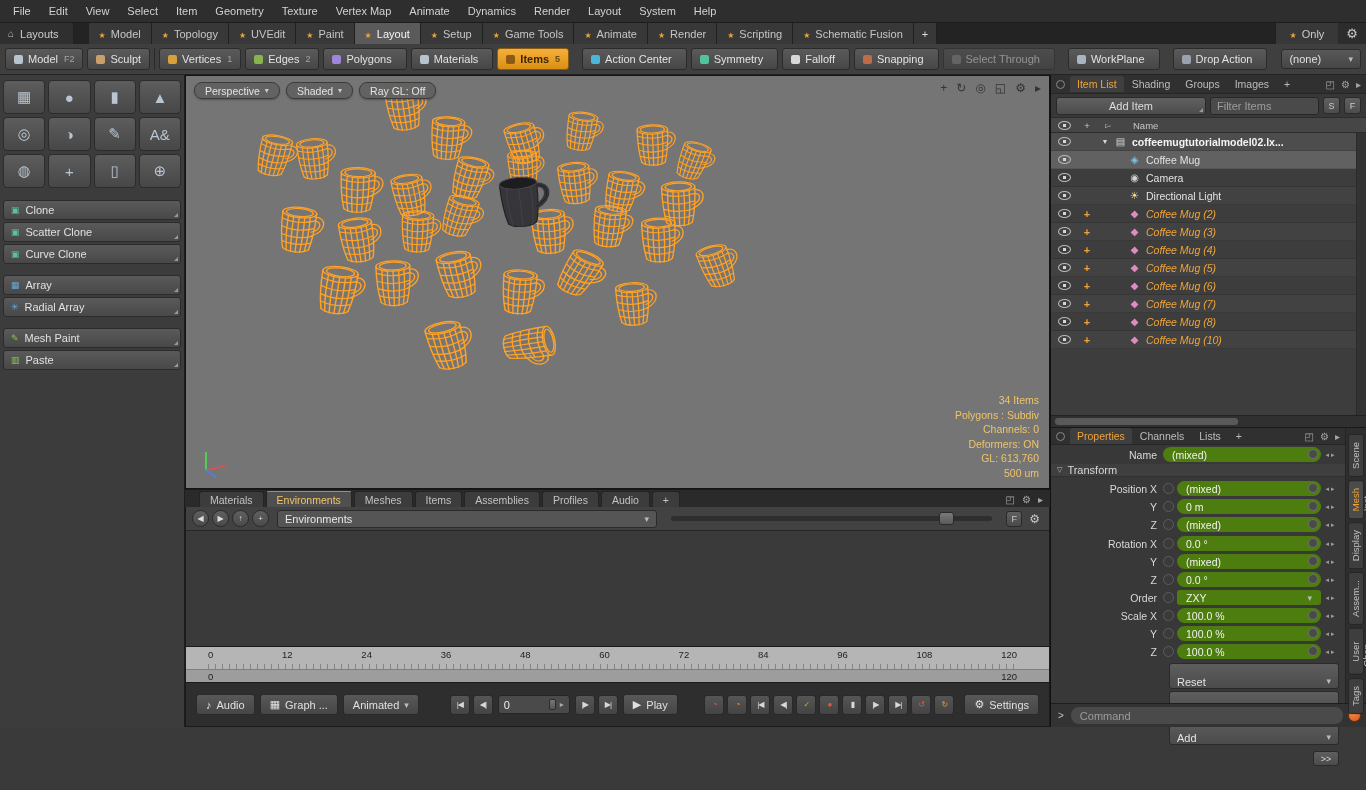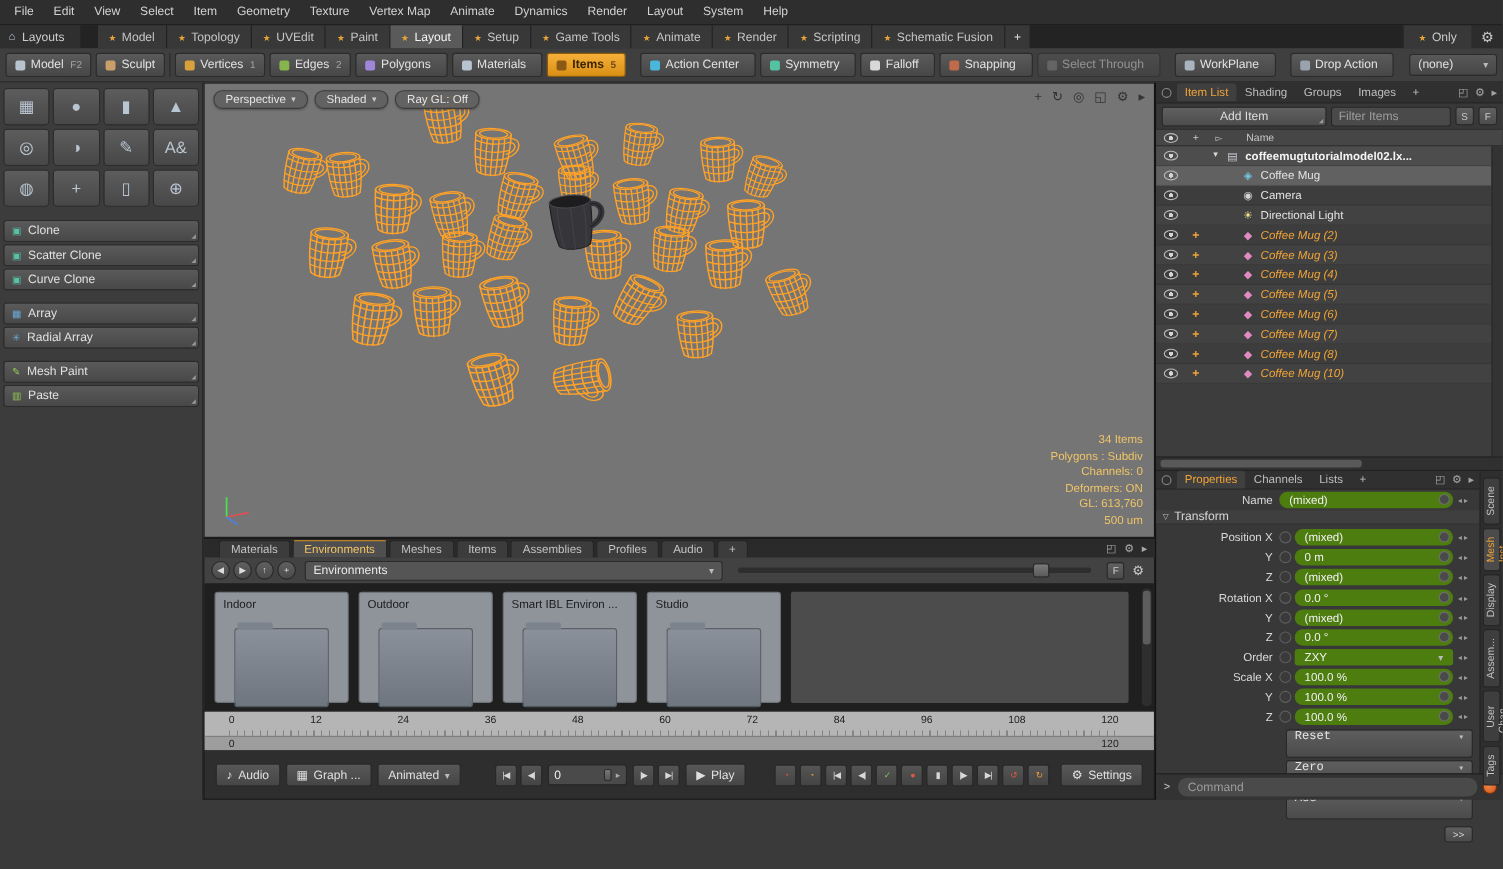--- a/index.html
+++ b/index.html
@@ -156,21 +156,21 @@
 .pcircle{width:11px;height:11px;border-radius:50%;background:#3a3a3a;border:1px solid #5e5e5e;margin-right:3px;flex:0 0 11px;}
 .pfield{flex:1;height:15px;background:#4d7c0f;border-radius:8px;display:flex;align-items:center;padding:0 9px;color:#f2f2f2;font-size:10.5px;position:relative;min-width:0;}
 .pfield .endcap{position:absolute;right:3px;top:2px;width:10px;height:10px;border-radius:50%;background:#4a4a4a;border:1px solid #6e6e6e;}
 .pfield.dd{justify-content:space-between;border-radius:3px;}
 .prow{display:flex;align-items:center;height:17px;margin:1px 6px 1px 0;}
 .spin{width:18px;flex:0 0 18px;text-align:center;color:#9a9a9a;font-size:7px;}
 .spin::before{content:"◂ ▸";letter-spacing:0;}
 .sect{display:flex;align-items:center;height:17px;color:#d6d6d6;padding-left:6px;gap:5px;background:#3f3f3f;border-bottom:1px solid #303030;margin-bottom:2px;}
 .sect .tri{font-size:7px;color:#bbb;}
 .pgap{height:6px;}
-.abtn{height:17px;margin:2px 6px 0 118px;background:linear-gradient(#5e5e5e,#4b4b4b);border:1px solid #2a2a2a;border-radius:3px;display:flex;align-items:flex-end;justify-content:space-between;padding:12px 7px;color:#e4e4e4;font-family:Liberation Mono, monospace;}
+.abtn{height:17px;margin:2px 6px 0 118px;background:linear-gradient(#5e5e5e,#4b4b4b);border:1px solid #2a2a2a;border-radius:3px;display:flex;align-items:flex-start;justify-content:space-between;padding:12px 7px;color:#e4e4e4;}
 .morebar{display:flex;justify-content:flex-end;margin:6px 6px 0 0;}
 .morebtn{width:26px;height:15px;background:linear-gradient(#5e5e5e,#4b4b4b);border:1px solid #2a2a2a;border-radius:3px;display:flex;align-items:center;justify-content:center;color:#d8d8d8;font-size:9px;}
 .side-strip{width:21px;background:#2e2e2e;display:flex;flex-direction:column;gap:3px;padding:6px 2px 2px 2px;border-left:1px solid #242424;}
 .vtab{writing-mode:vertical-rl;transform:rotate(180deg);background:#3e3e3e;border:1px solid #262626;border-radius:3px;color:#c2c2c2;font-size:9.5px;padding:7px 1px;text-align:center;}
 .vtab.active{background:#4b4b4b;color:#f0a437;}
 
 
 .cmdrow{height:24px;display:flex;align-items:center;gap:5px;padding:0 5px;background:#333;border-top:1px solid #1e1e1e;}
 .cmd-prompt{color:#c0c0c0;font-size:10px;padding:0 2px;}
 .cmd-field{flex:1;height:17px;background:#4a4a4a;border-radius:8px;display:flex;align-items:center;padding:0 9px;color:#9c9c9c;}
@@ -622,48 +622,20 @@
             </div>
           <div class="bdd caretd">
             <span>Environments</span>
           </div>
           <div class="bslider">
               <div class="handle"></div>
             </div>
           <div class="fbtn">F</div>
           <div class="bgear">⚙</div>
         </div>
-        <div class="bthumbs">
-          <div style="display:flex;gap:9px">
-
-              <div class="card">
-                <div>Indoor</div>
-                <div class="fshape"></div>
-              </div>
-
-              <div class="card">
-                <div>Outdoor</div>
-                <div class="fshape"></div>
-              </div>
-
-              <div class="card">
-                <div>Smart IBL Environ  ...</div>
-                <div class="fshape"></div>
-              </div>
-
-              <div class="card">
-                <div>Studio</div>
-                <div class="fshape"></div>
-              </div>
-            </div>
-          <div class="bfiller"></div>
-          <div class="vscroll">
-              <div class="vh"></div>
-            </div>
-        </div>
       </div>
 
       <div class="timeline">
         <div class="ruler">
           <div class="ticklabels">
 
           <span>0</span>
               <span>12</span>
               <span>24</span>
               <span>36</span>

